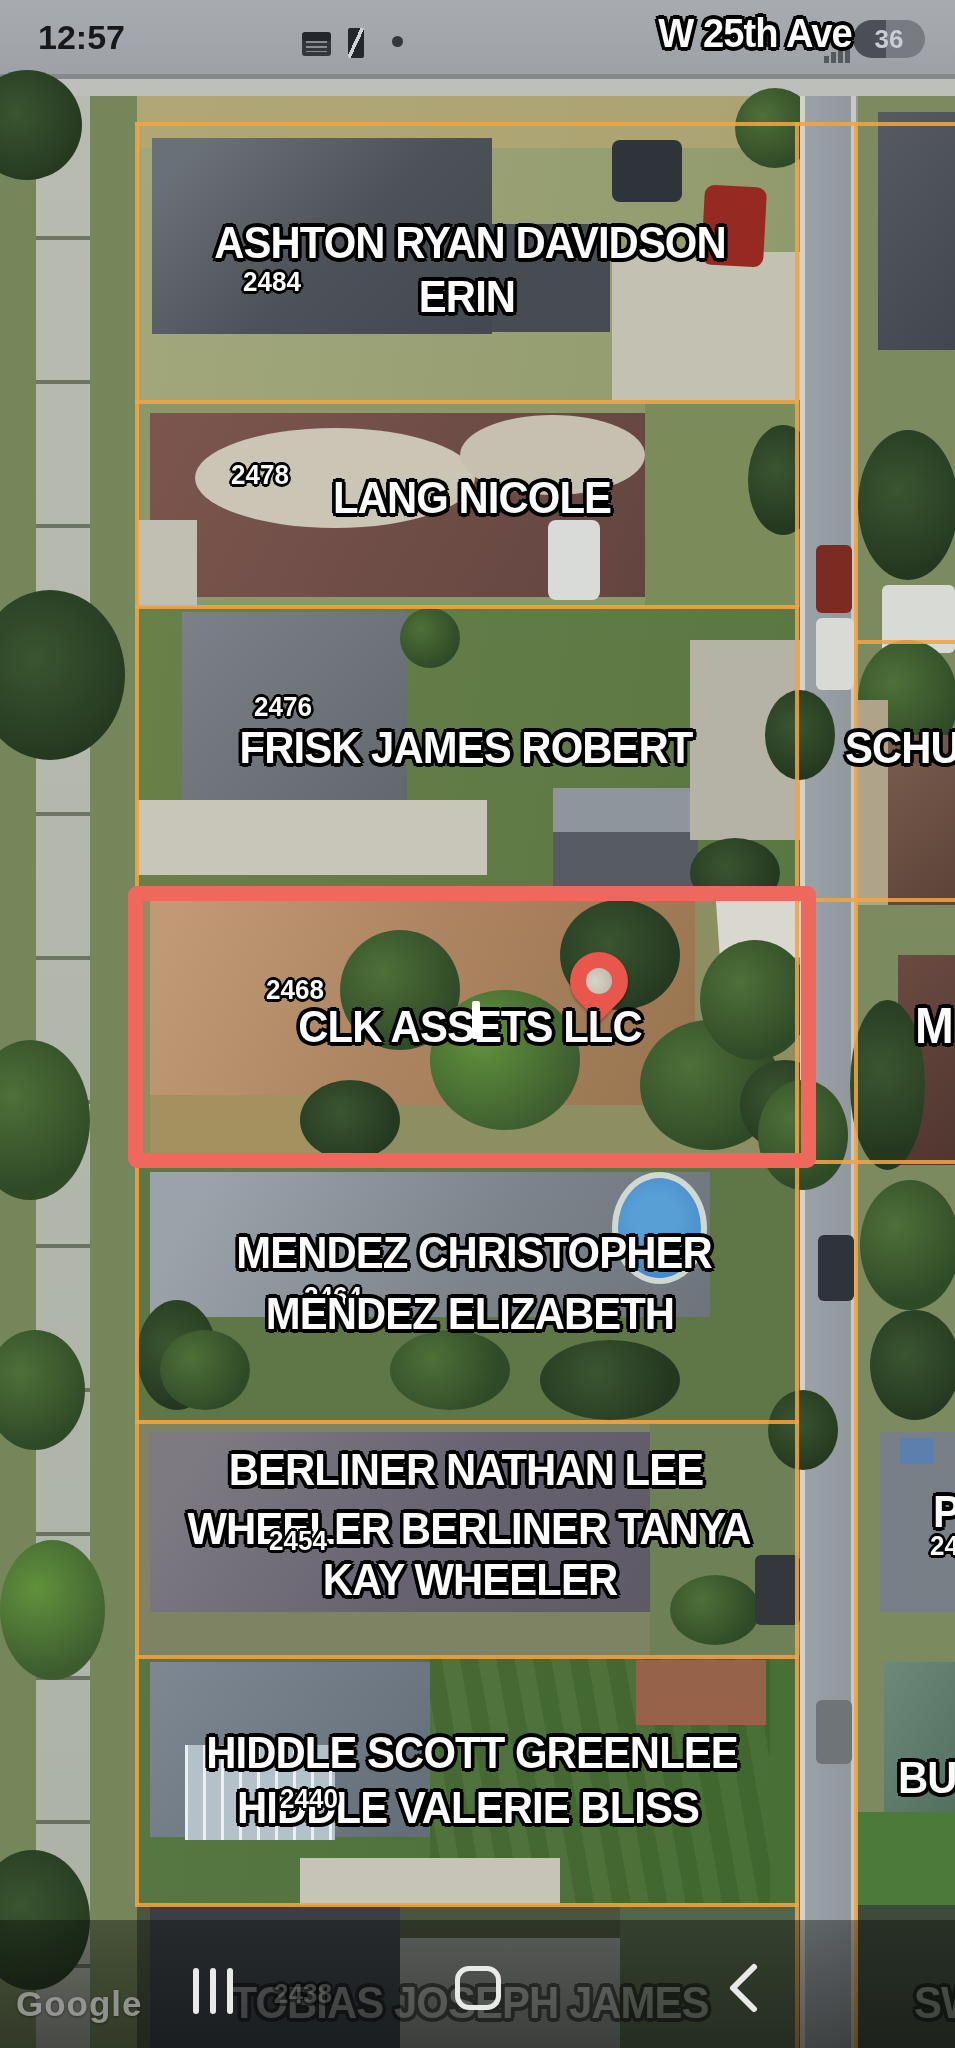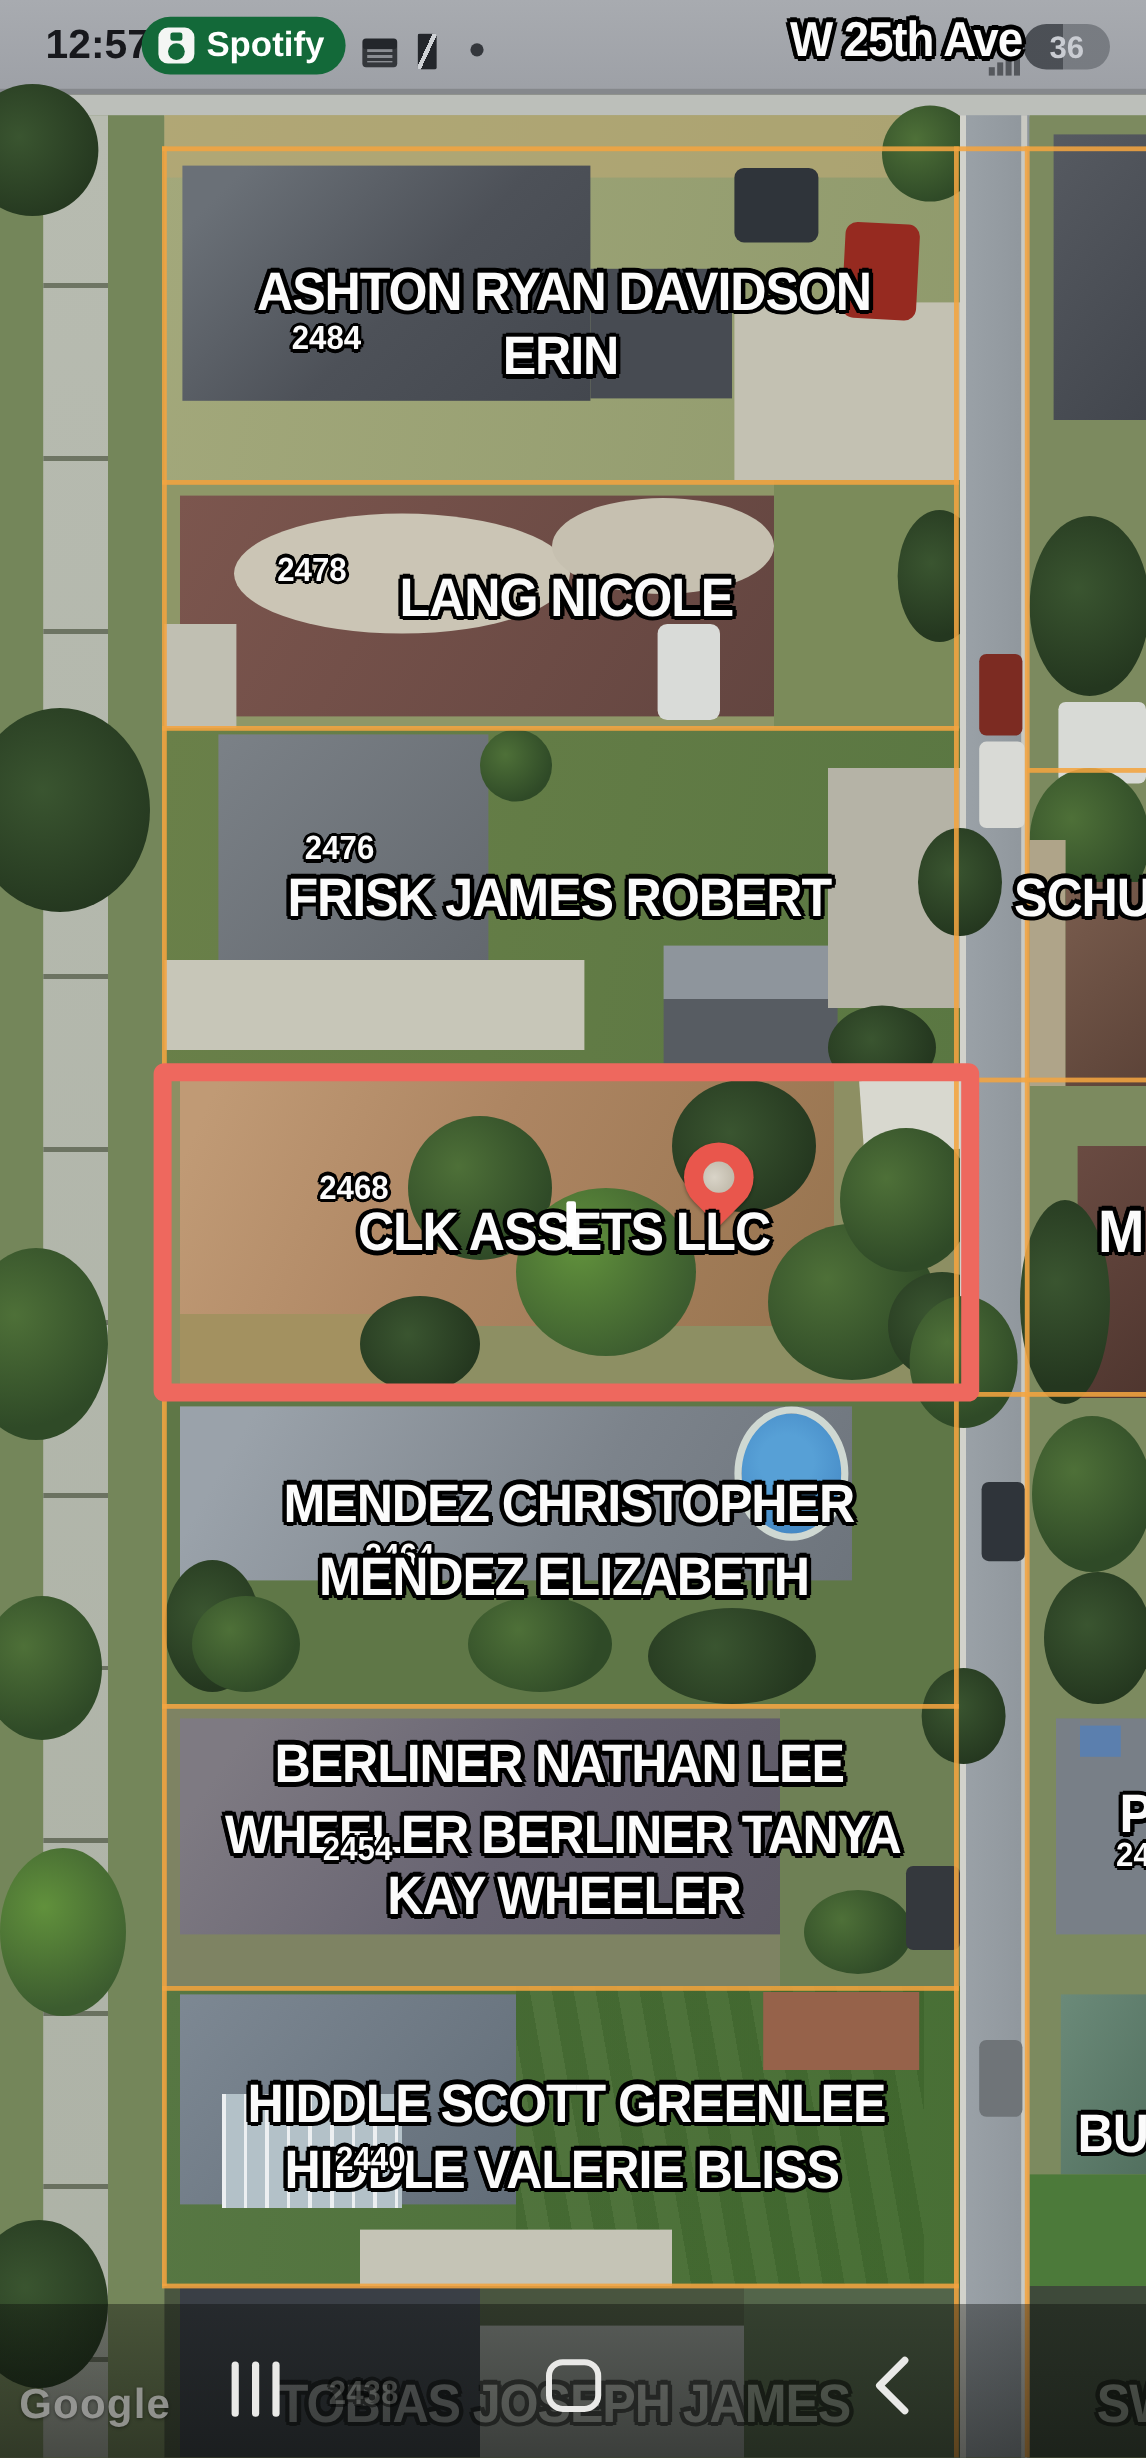--- a/index.html
+++ b/index.html
@@ -224,24 +224,20 @@
   <div class="lbl addr" style="left:309px;top:1799px;">2440</div>
   <div class="lbl name left" style="left:898px;top:1778px;">BUT</div>
 
   <div class="lbl name dim" style="left:470px;top:2003px;">TOBIAS JOSEPH JAMES</div>
   <div class="lbl addr dim" style="left:303px;top:1994px;">2438</div>
   <div class="lbl name dim left" style="left:914px;top:2003px;">SW</div>
 
   <div class="lbl name" id="street-label" style="left:755px;top:33px;font-size:41px;">W 25th Ave</div>
 
   <div id="time">12:57</div>
-  <div id="spotify">
-    <span class="sp-ic"></span>
-    <span class="sp-tx">Spotify</span>
-  </div>
   <div id="cal-icon"></div>
   <div id="nba-icon"></div>
   <div id="priv-dot"></div>
   <div>
     <span class="sig-bar" style="left:824px;top:56px;width:5px;height:7px;"></span>
     <span class="sig-bar" style="left:831px;top:52px;width:5px;height:11px;"></span>
     <span class="sig-bar" style="left:838px;top:48px;width:5px;height:15px;"></span>
     <span class="sig-bar" style="left:845px;top:44px;width:5px;height:19px;"></span>
   </div>
   <div id="batt">

